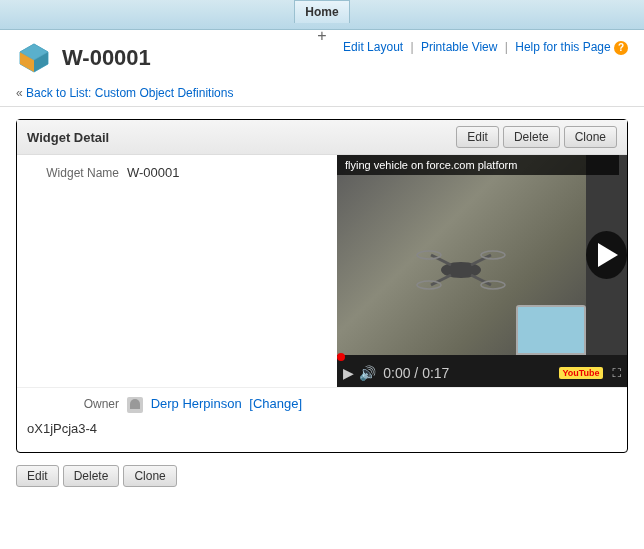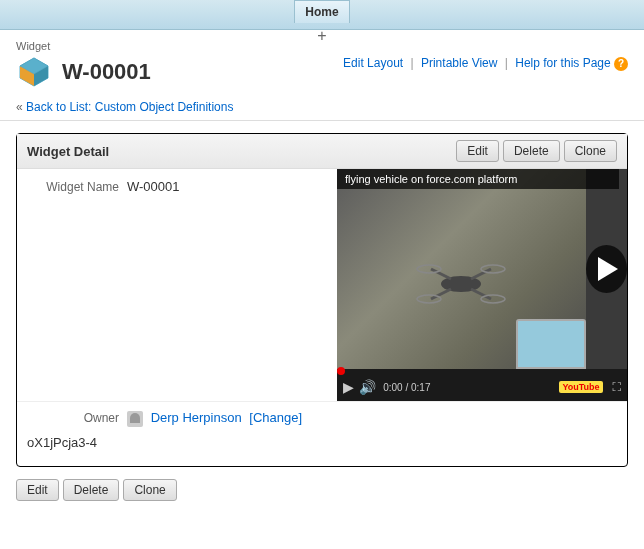--- a/index.html
+++ b/index.html
@@ -237,21 +237,21 @@
       gap: 6px;
       height: 28px;
     }
     .ctrl-icon {
       color: #ccc;
       font-size: 14px;
       cursor: pointer;
     }
     .time-display {
       color: #ccc;
-      font-size: 10px;
+      font-size: 14px;
     }
     .yt-logo {
       margin-left: auto;
       background: #fde047;
       padding: 1px 3px;
       border-radius: 2px;
       font-size: 9px;
       font-weight: bold;
       color: #e00;
     }
@@ -294,34 +294,33 @@
 <div class="topbar">
   <div class="topbar-tab">
     <span>Home</span>
   </div>
   <div class="topbar-plus">+</div>
 </div>
 
 <div class="header-area">
   <div style="display:flex; justify-content:space-between; align-items:flex-start;">
     <div>
-      <div class="widget-label">Widget</div>
       <div class="widget-title-row">
 
         <svg class="cube-icon" viewBox="0 0 36 36" xmlns="http://www.w3.org/2000/svg">
           <polygon points="18,4 32,12 32,24 18,32 4,24 4,12" fill="#7ec8e3" stroke="#5ab0cc" stroke-width="1"></polygon>
           <polygon points="18,4 32,12 18,20 4,12" fill="#5ab0cc"></polygon>
           <polygon points="18,20 32,12 32,24 18,32" fill="#3a90aa"></polygon>
           <polygon points="18,20 4,12 4,24 18,32" fill="#e8a030"></polygon>
           <polygon points="18,4 32,12 18,20 4,12" fill="none" stroke="#4a9fbb" stroke-width="0.5"></polygon>
         </svg>
         <span class="widget-title">W-00001</span>
       </div>
     </div>
-    <div style="text-align:right; margin-top:16px;">
+    <div style="text-align:right; margin-top:0;">
       <div class="header-links">
         <a href="#">Edit Layout</a>
         <span class="sep">|</span>
         <a href="#">Printable View</a>
         <span class="sep">|</span>
         <a href="#">Help for this Page</a>
         <span class="help-icon">?</span>
       </div>
     </div>
   </div>

